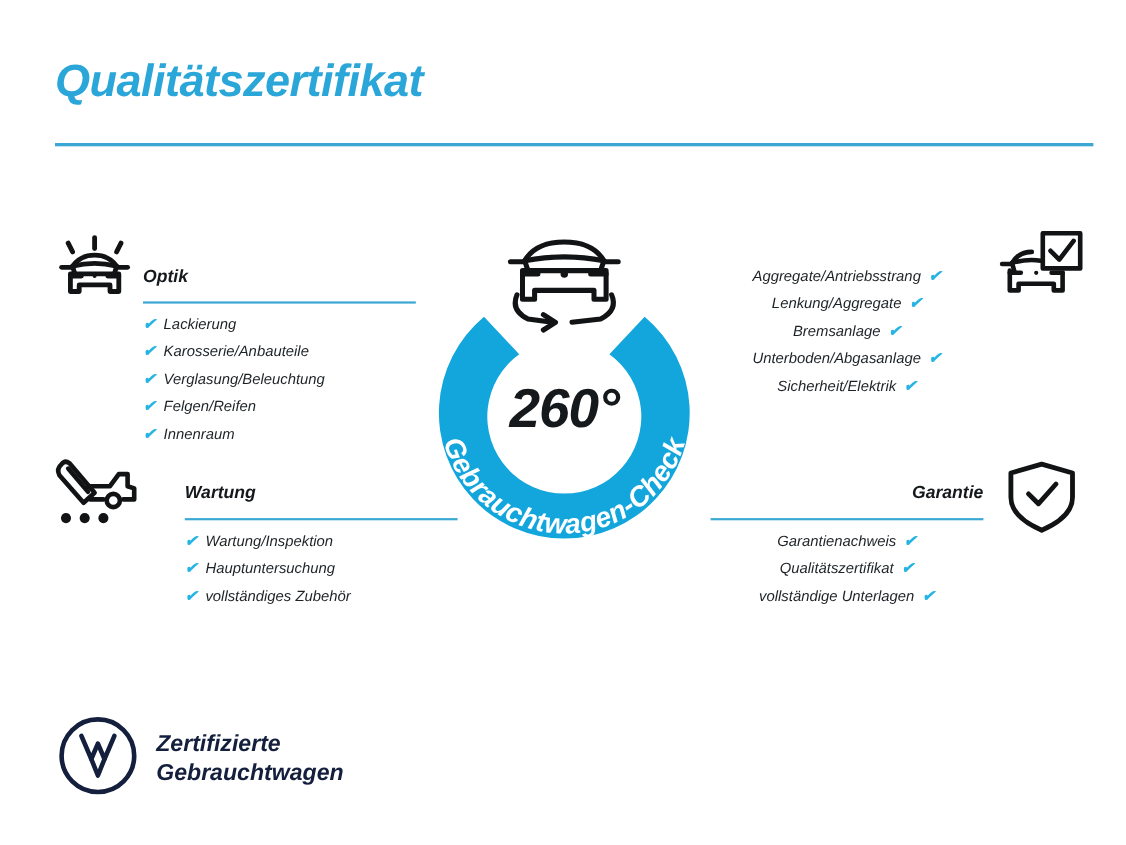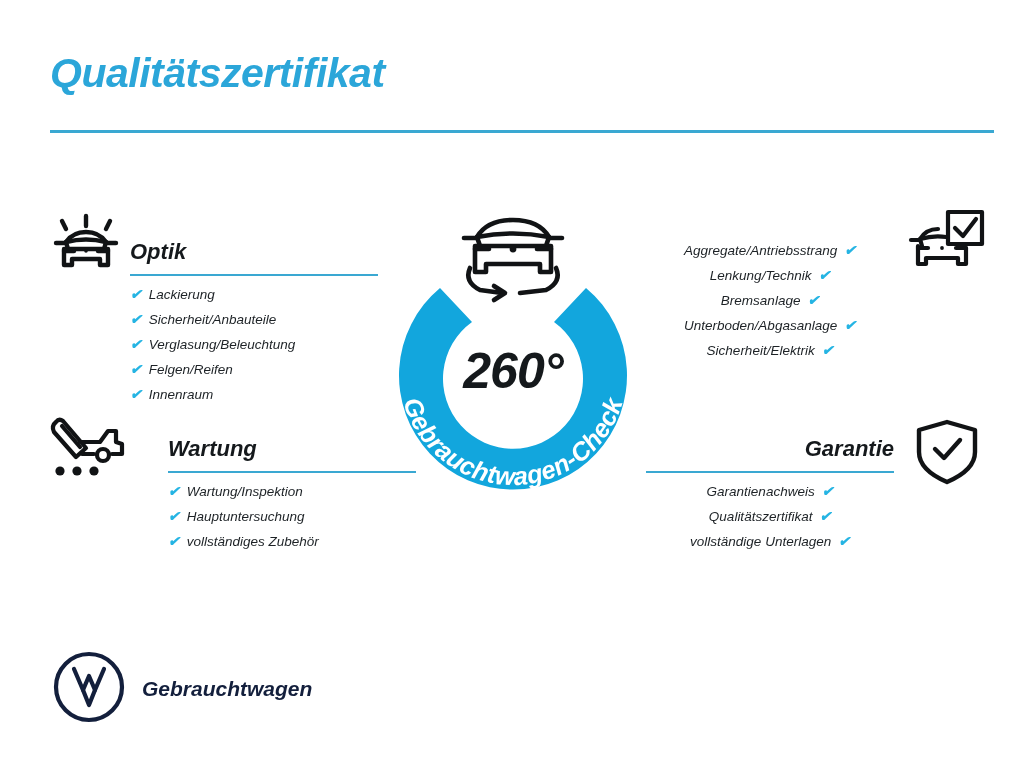--- a/index.html
+++ b/index.html
@@ -42,21 +42,21 @@
 
   
   .section {
     position: absolute;
   }
   .section-head {
     position: relative;
     height: 44px;
   }
   .section-title {
-    font-size: 22px;
+    font-size: 16px;
     font-weight: bold;
     color: #15191c;
     line-height: 28px;
     white-space: nowrap;
   }
   .section-underline {
     position: absolute;
     left: 0;
     right: 0;
     bottom: 6px;
@@ -164,21 +164,21 @@
       <div class="section-title">Optik</div>
       <div class="section-underline"></div>
     </div>
     <ul class="item-list">
       <li class="item-row">
           <span class="check">✔</span>
           <span>Lackierung</span>
         </li>
       <li class="item-row">
           <span class="check">✔</span>
-          <span>Sicherheit/Anbauteile</span>
+          <span>Karosserie/Anbauteile</span>
         </li>
       <li class="item-row">
           <span class="check">✔</span>
           <span>Verglasung/Beleuchtung</span>
         </li>
       <li class="item-row">
           <span class="check">✔</span>
           <span>Felgen/Reifen</span>
         </li>
       <li class="item-row">
@@ -234,21 +234,21 @@
       <circle cx="36" cy="40" r="1.9" fill="#111315" stroke="none"></circle>
     </svg>
   </div>
   <div class="section col-right" id="sec-technik" style="left:646px; top:238px; width:248px;">
     <ul class="item-list">
       <li class="item-row">
           <span>Aggregate/Antriebsstrang</span>
           <span class="check">✔</span>
         </li>
       <li class="item-row">
-          <span>Lenkung/Technik</span>
+          <span>Lenkung/Aggregate</span>
           <span class="check">✔</span>
         </li>
       <li class="item-row">
           <span>Bremsanlage</span>
           <span class="check">✔</span>
         </li>
       <li class="item-row">
           <span>Unterboden/Abgasanlage</span>
           <span class="check">✔</span>
         </li>
@@ -321,17 +321,18 @@
 
   <div id="footer">
     <div class="vw-mark">
       <svg width="74" height="74" viewBox="0 0 74 74" fill="none" stroke="#131f3c" stroke-width="4.2" stroke-linecap="round" stroke-linejoin="round">
         <circle cx="37" cy="37" r="33"></circle>
         <path d="M22 19 L31 40 L37 26 L43 40 L52 19"></path>
         <path d="M31 40 L37 55 L43 40"></path>
       </svg>
     </div>
     <div>
+      <div class="vw-text">Zertifizierte</div>
       <div class="vw-text">Gebrauchtwagen</div>
     </div>
   </div>
 
 </div>
 
 </body></html>

